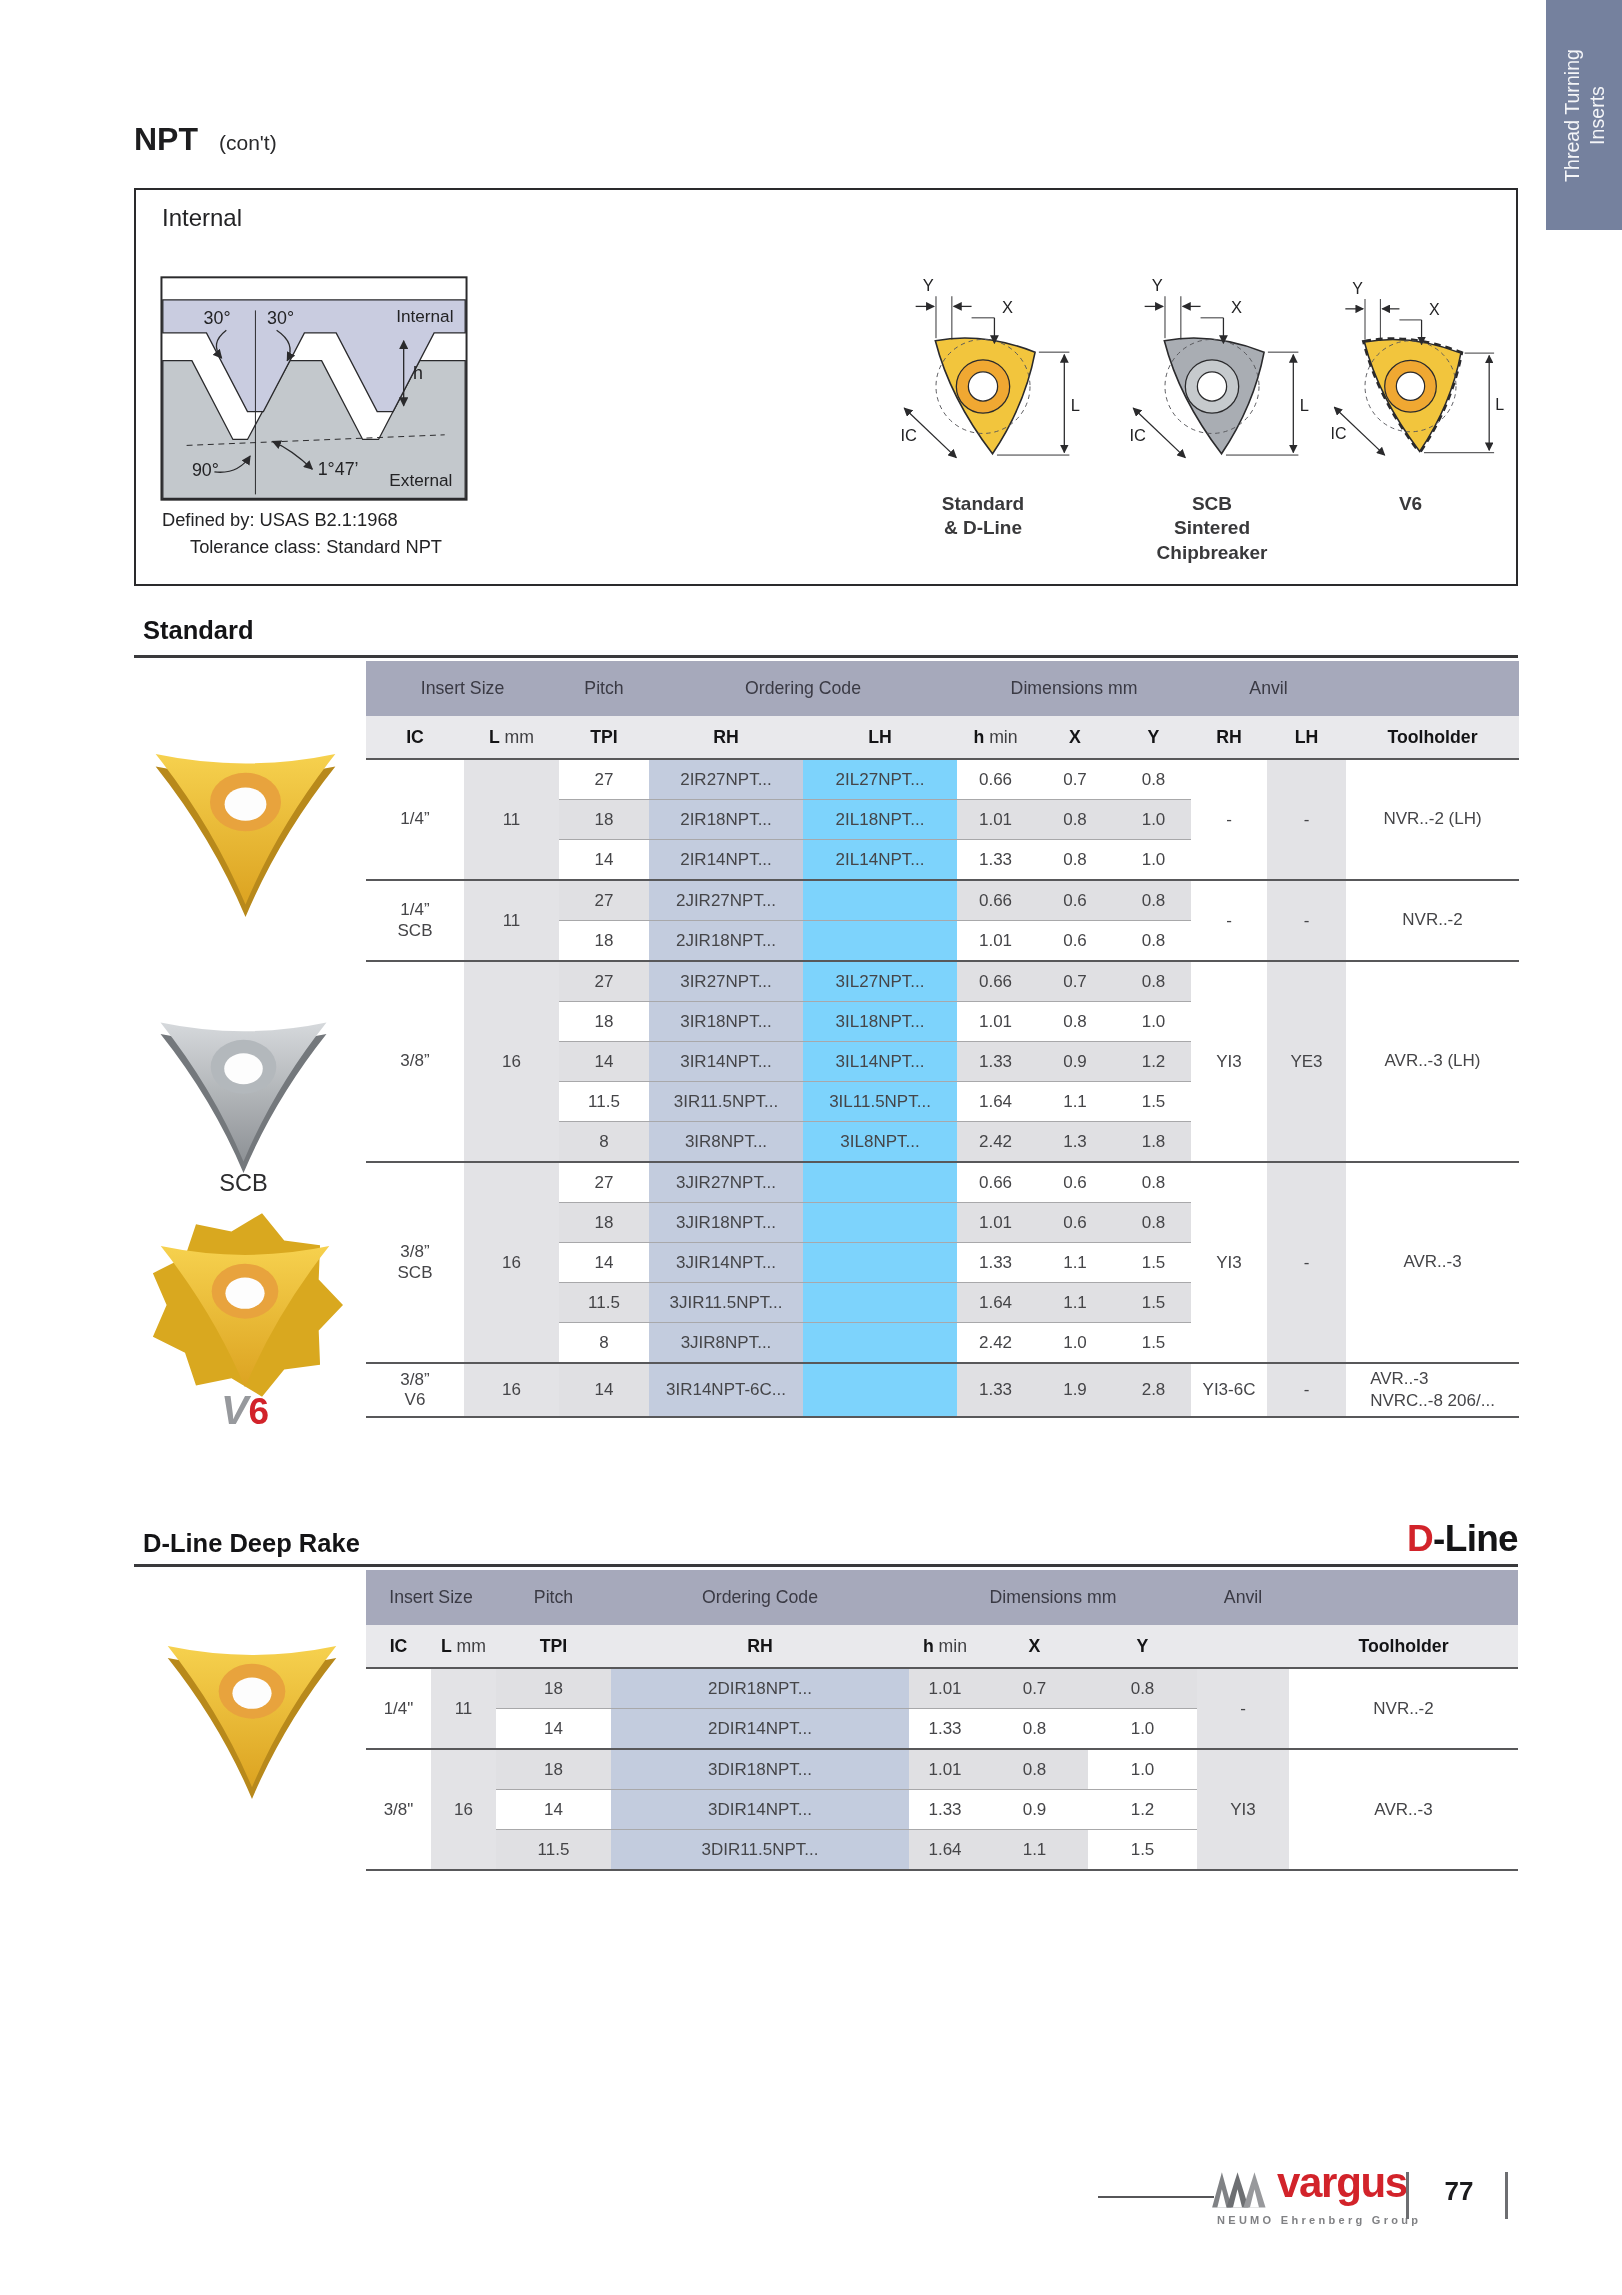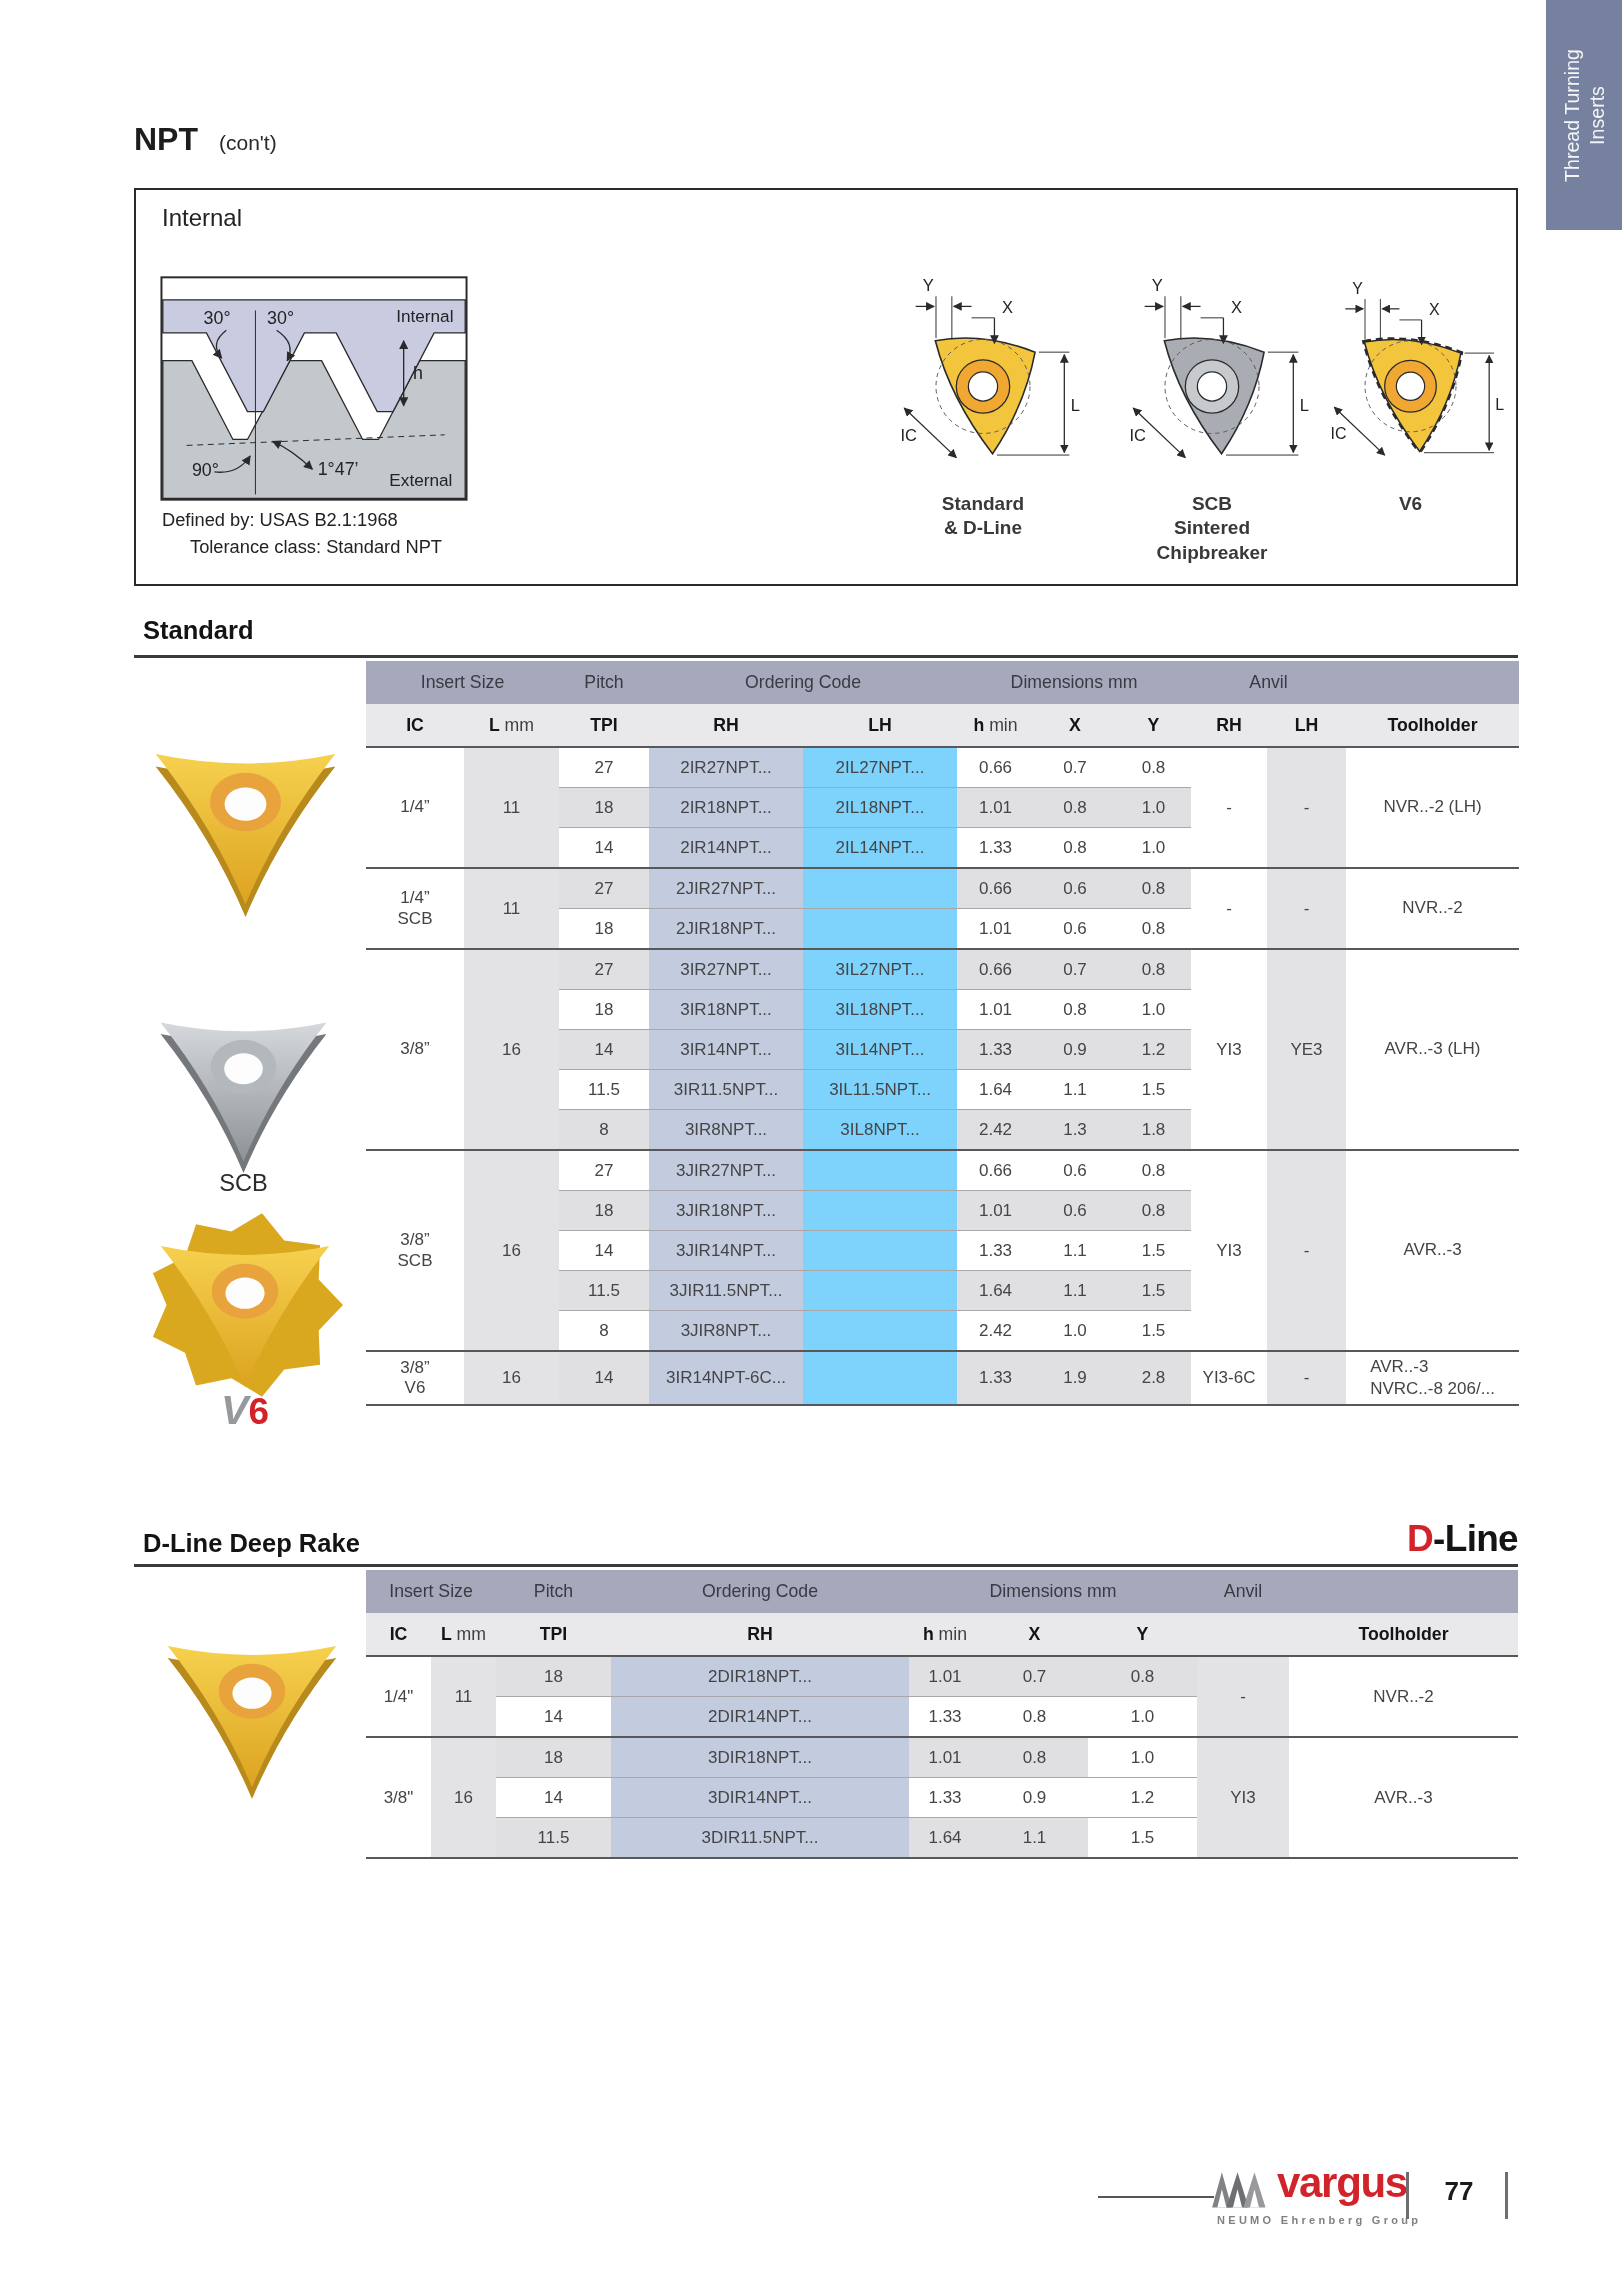--- a/index.html
+++ b/index.html
@@ -24,21 +24,21 @@
     color:#39393b;line-height:1.28;}
   
   .sec-heading{position:absolute;left:143px;font-size:25.5px;font-weight:700;color:#141416;}
   .rule{position:absolute;left:134px;width:1384px;height:2.6px;background:#3a3a3c;}
   .dline-logo{position:absolute;top:1518px;right:105px;font-size:37px;font-weight:700;color:#141416;letter-spacing:-0.7px;}
   .dline-logo .d{color:#d2232a;}
   
   table.cat{position:absolute;left:366px;border-collapse:collapse;table-layout:fixed;
     border-bottom:2px solid #58585a;font-size:17px;color:#454548;}
   table.cat th,table.cat td{padding:0;margin:0;}
-  tr.grow th{height:43px;background:#a6a9bb;color:#3a3a44;font-size:17.7px;font-weight:400;text-align:center;}
+  tr.grow th{height:55px;background:#a6a9bb;color:#3a3a44;font-size:17.7px;font-weight:400;text-align:center;}
   tr.srow th{height:42px;background:#e9e9ec;color:#141416;font-size:17.7px;font-weight:700;text-align:center;}
   tr.srow .lt{font-weight:400;color:#3f3f42;}
   tbody td{height:39px;text-align:center;vertical-align:middle;background:#fff;}
   tbody.tall td{height:52px;}
   .band-g{background:#e3e3e6;}
   .band-blue{background:#c3ccde;}
   .band-cream{background:#7dd3fc;}
   td.zg{background:#e0e0e3;}
   tr.rsep td{border-top:1.3px solid #a8a8aa;}
   tbody.grp tr:first-child td{border-top:2px solid #58585a;}

